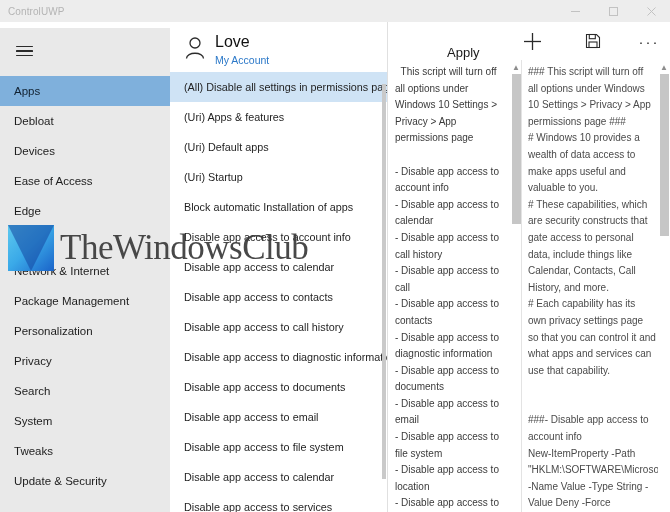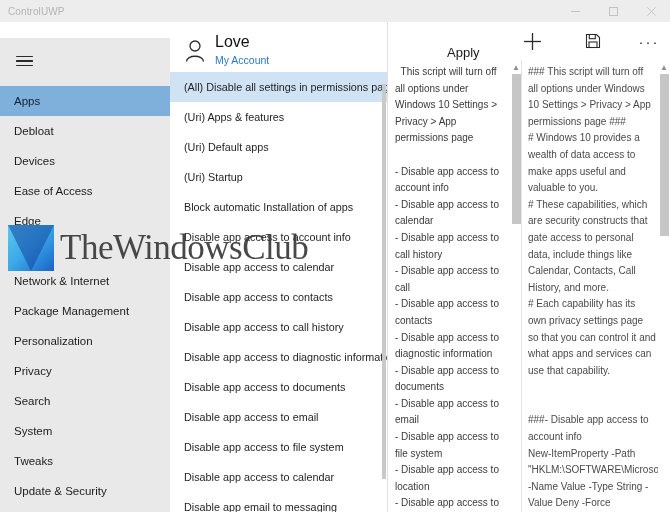--- a/index.html
+++ b/index.html
@@ -29,21 +29,21 @@
   .win-buttons { position: absolute; right: 0; top: 0; height: 22px; display: flex; }
   .win-btn {
     width: 38px; height: 22px;
     display: flex; align-items: center; justify-content: center;
     color: #c2c2c2; font-size: 11px; line-height: 1;
   }
   .win-btn svg { display: block; }
 
   
   .sidebar {
-    position: absolute; top: 38px; left: 0; width: 170px; bottom: 0;
+    position: absolute; top: 28px; left: 0; width: 170px; bottom: 0;
     background: #e9e9e9;
   }
   .hamburger {
     width: 48px; height: 38px;
     display: flex; flex-direction: column; justify-content: center;
     align-items: center; gap: 3px; margin-top: 4px;
   }
   .hamburger span {
     display: block; width: 17px; height: 1.6px; background: #2b2b2b; border-radius: .5px;
   }
@@ -56,21 +56,21 @@
   .nav-item.selected { background: #7fb0dc; }
   .nav-item.selected .nav-label { color: #102030; }
 
   
   .listpanel {
     position: absolute; top: 22px; left: 170px; width: 218px; bottom: 0;
     background: #ffffff;
     border-right: 1px solid #e0e0e0;
   }
   .account-row {
-    display: flex; align-items: center; padding: 10px 0 6px 14px; gap: 9px;
+    display: flex; align-items: flex-start; padding: 10px 0 6px 14px; gap: 9px;
   }
   .avatar { width: 22px; height: 24px; flex: none; margin-top: 4px; }
   .account-info { display: flex; flex-direction: column; }
   .account-name { font-size: 16px; color: #111; line-height: 20px; }
   .account-link { font-size: 10.5px; color: #2b78c8; margin-top: 2px; }
 
   .items { position: relative; }
   .list-item {
     height: 30px; display: flex; align-items: center;
     padding-left: 14px; padding-right: 10px;
@@ -302,21 +302,21 @@
       <div class="list-item">
           <span>Disable app access to email</span>
         </div>
       <div class="list-item">
           <span>Disable app access to file system</span>
         </div>
       <div class="list-item">
           <span>Disable app access to calendar</span>
         </div>
       <div class="list-item">
-          <span>Disable app email to messaging</span>
+          <span>Disable app access to services</span>
         </div>
 
     </div>
 
     <div class="list-scroll">
       <div class="thumb"></div>
     </div>
   </div>
 
   <div class="rightarea">

